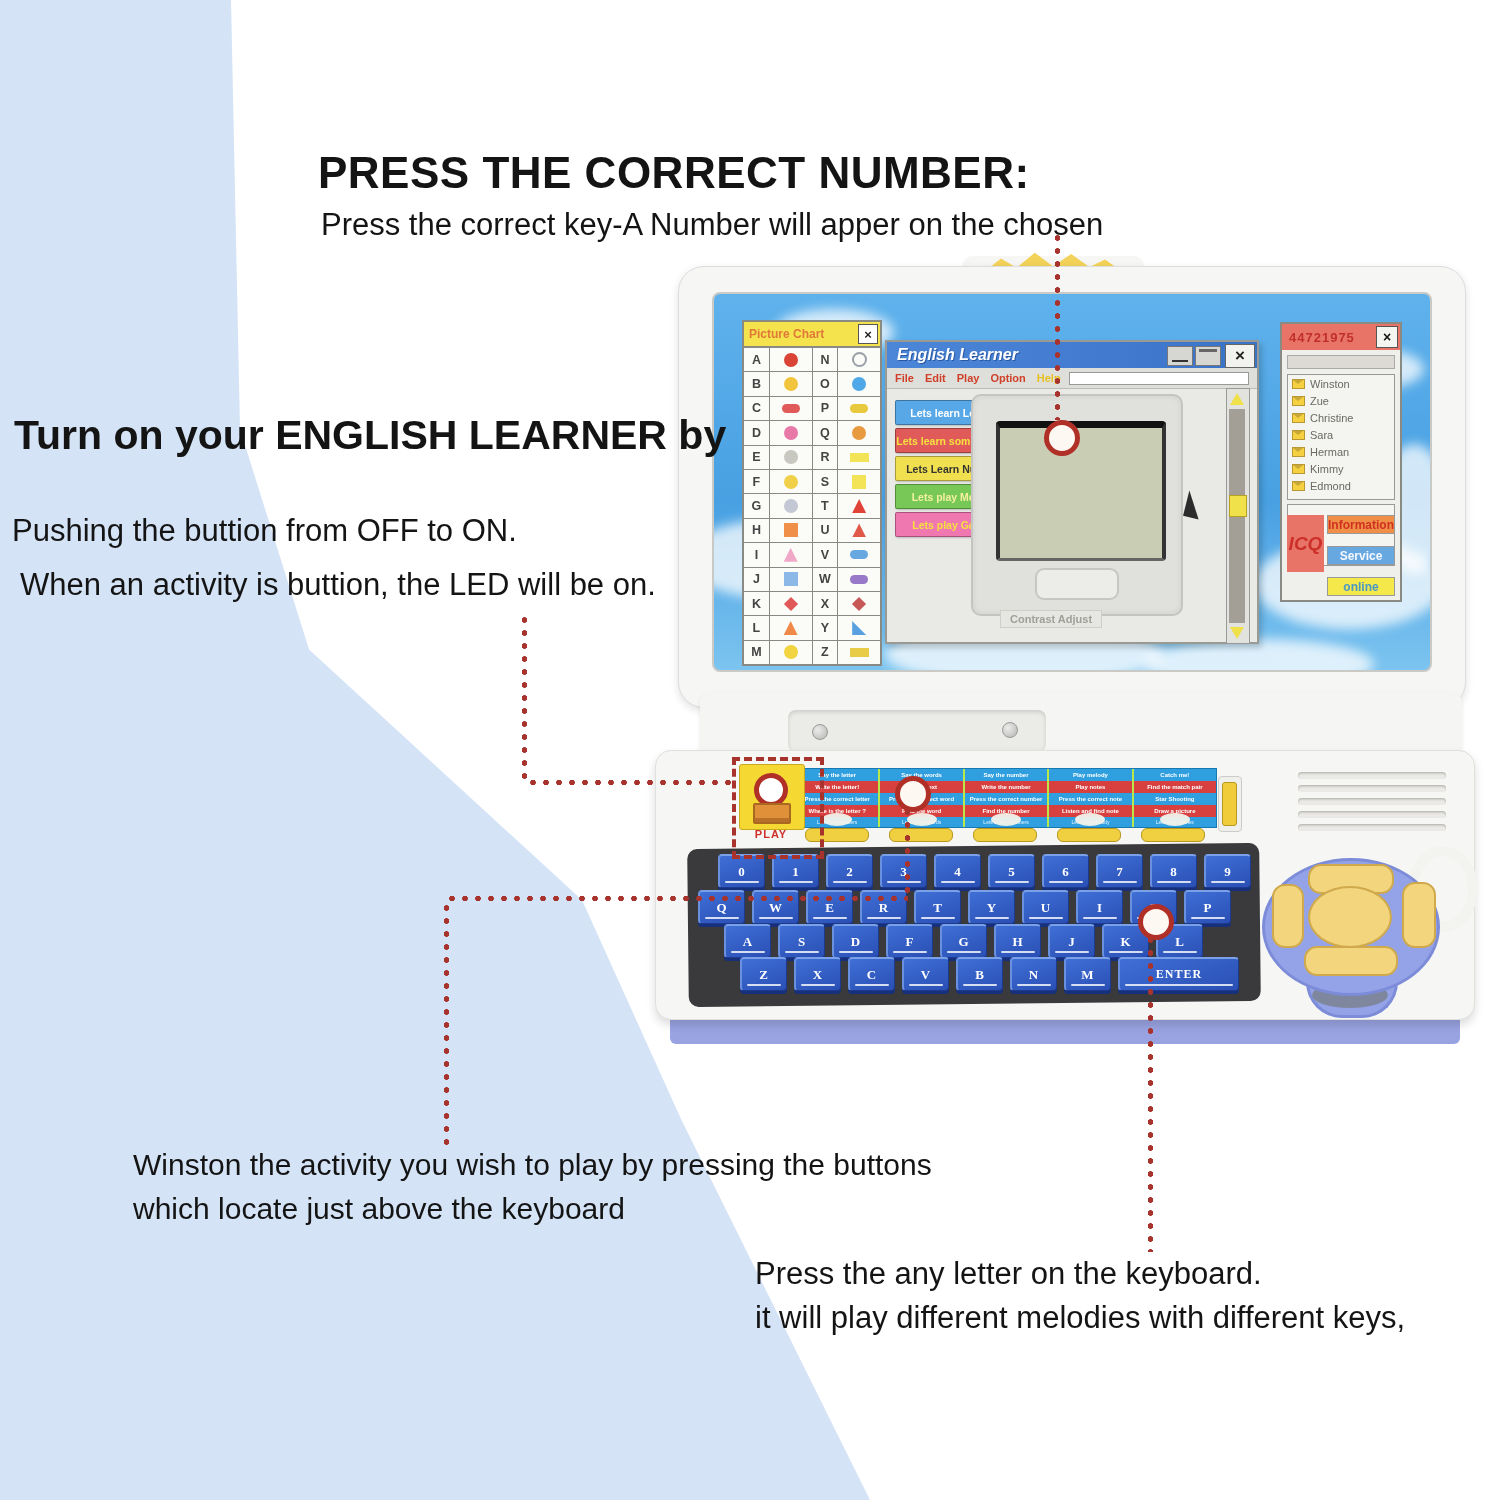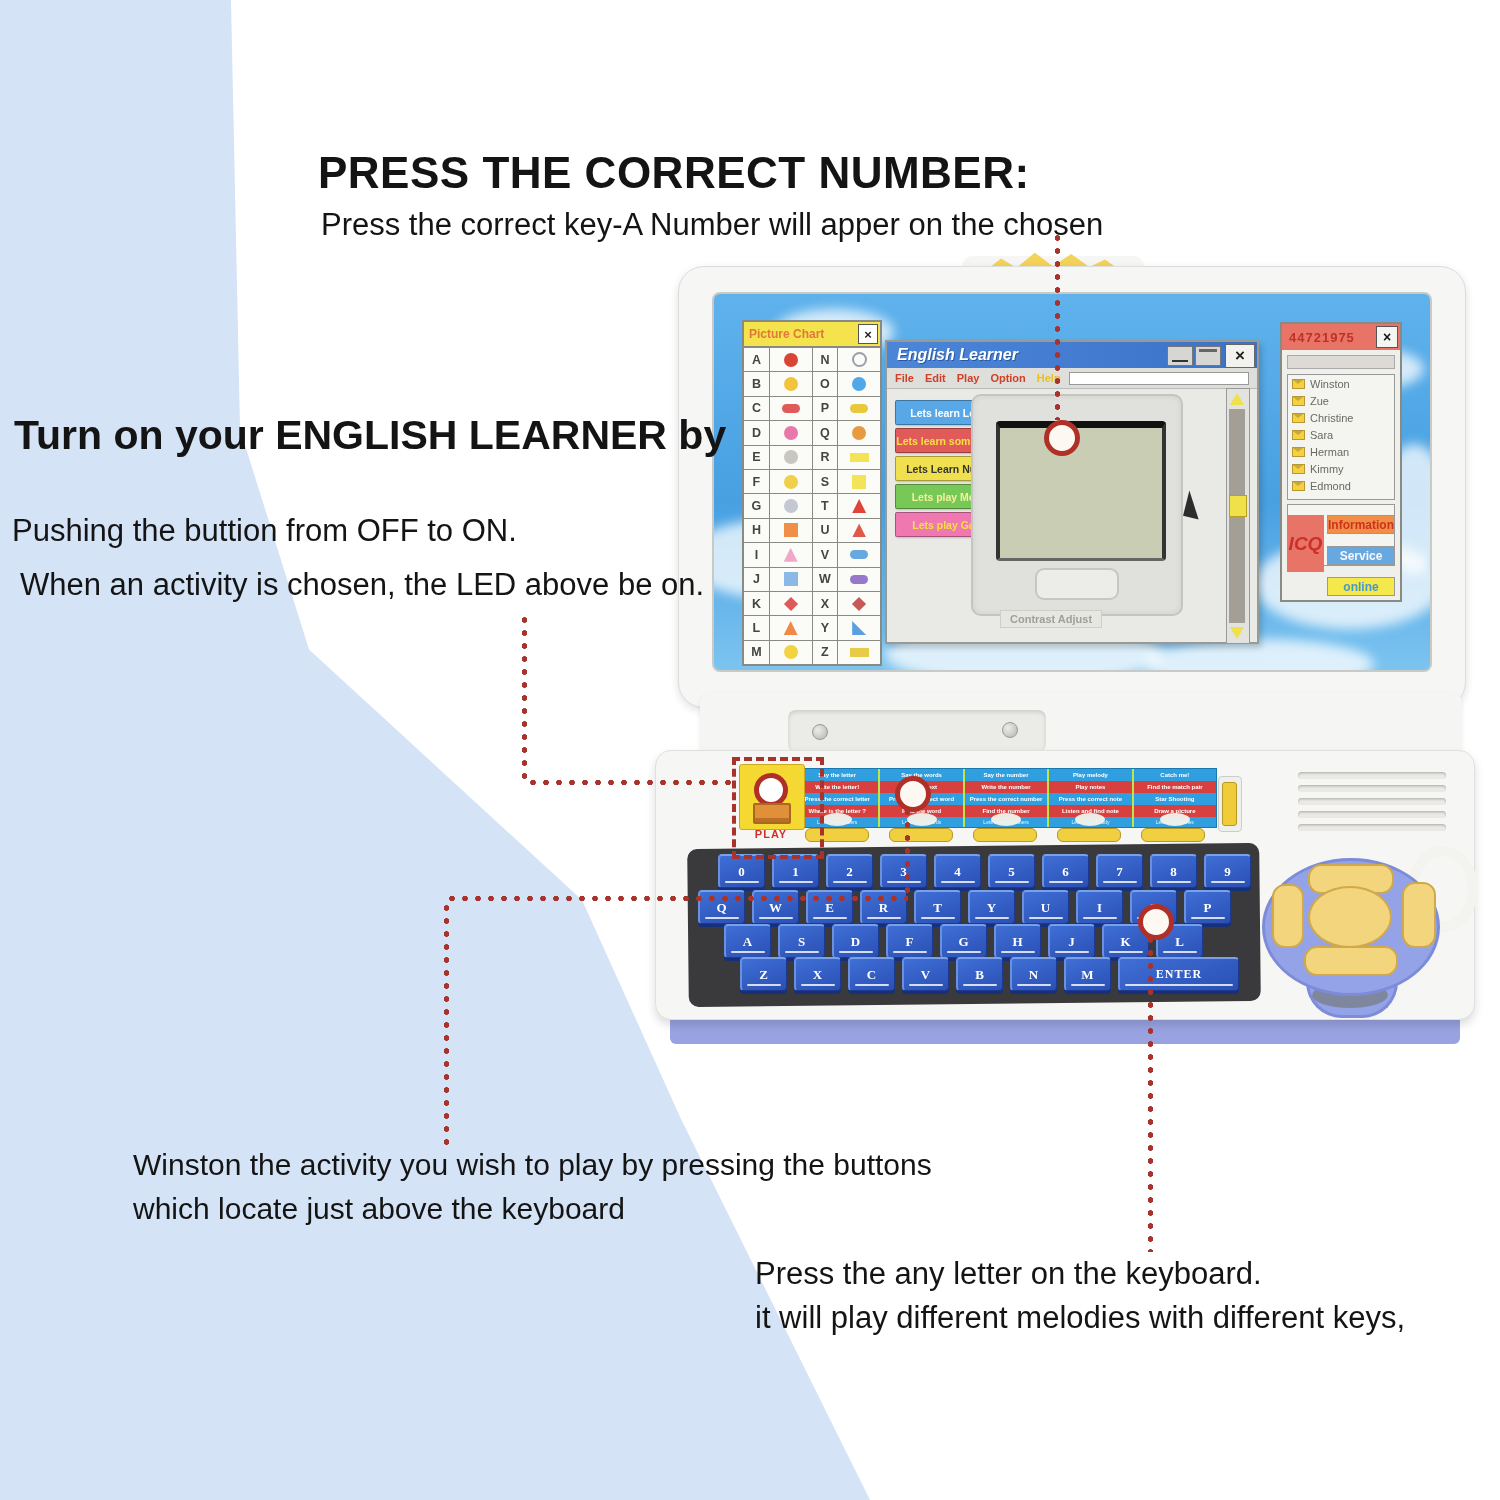--- a/index.html
+++ b/index.html
@@ -584,21 +584,21 @@
     <div class="petal" style="left:1304px;top:946px;width:90px;height:26px;"></div>
     <div class="petal" style="left:1272px;top:884px;width:28px;height:60px;"></div>
     <div class="petal" style="left:1402px;top:882px;width:30px;height:62px;"></div>
     <div class="joy-center"></div>
   </div>
 
   <div class="ann t-title">PRESS THE CORRECT NUMBER:</div>
   <div class="ann t-sub">Press the correct key-A Number will apper on the chosen</div>
   <div class="ann t-turn">Turn on your ENGLISH LEARNER by</div>
   <div class="ann t-push">Pushing the buttion  from OFF to ON.</div>
-  <div class="ann t-led">When an activity is chosen, the LED above be on.</div>
+  <div class="ann t-led">When an activity is buttion, the LED will be on.</div>
   <div class="ann t-sel1">Winston the activity you wish to play by pressing the buttons</div>
   <div class="ann t-sel2">which locate just above the keyboard</div>
   <div class="ann t-press1">Press the any letter on the keyboard.</div>
   <div class="ann t-press2">it will play different melodies with different keys,</div>
 
   <div class="vdots" style="left:1054px;top:232px;height:188px;"></div>
   <div class="ring-marker" style="left:1044px;top:420px;"></div>
 
   <div class="vdots" style="left:521px;top:614px;height:168px;"></div>
   <div class="hdots" style="left:527px;top:779px;width:208px;"></div>

